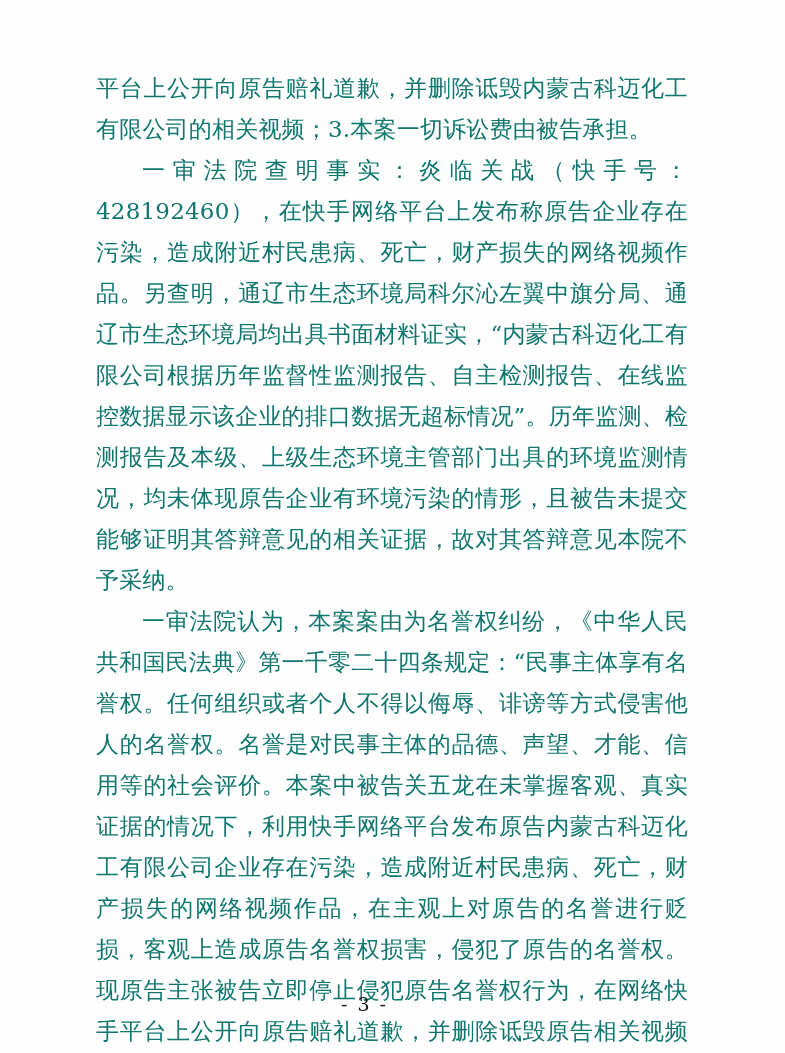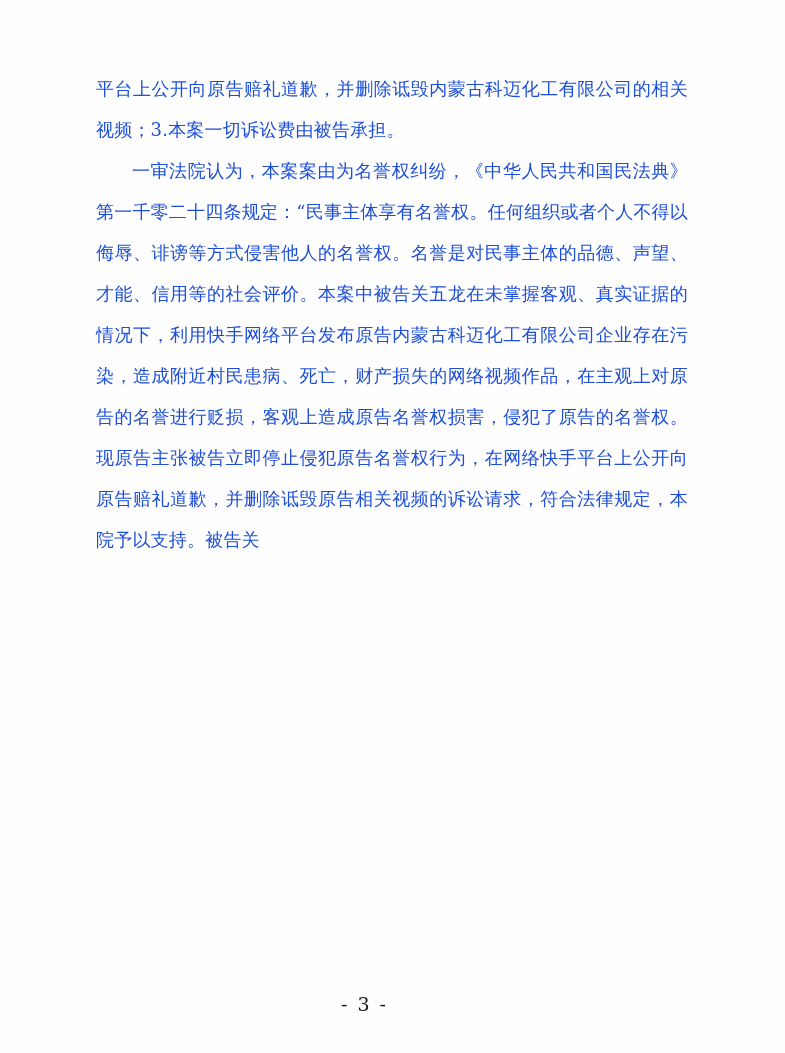--- a/index.html
+++ b/index.html
@@ -23,27 +23,27 @@
     height: 1053px;
     background: #fefefe;
   }
   .content {
     position: absolute;
     left: 96px;
     top: 68px;
     width: 600px;
   }
   .para {
-    font-size: 18px;
+    font-size: 23px;
     line-height: 41px;
     text-align: justify;
     text-justify: inter-ideograph;
     letter-spacing: 0.2px;
     margin: 0 8px 0 0;
-    color: #1d4ed8;
+    color: #0f766e;
   }
   .para.indent {
     text-indent: 2em;
   }
   .footer {
     position: absolute;
     left: 0;
     right: 0;
     bottom: 38px;
     text-align: center;
@@ -53,16 +53,17 @@
     color: #161616;
     font-family: "DejaVu Serif", "Liberation Serif", serif;
   }
 </style>
 </head>
 <body>
 
 <div class="page">
   <div class="content">
     <p class="para">平台上公开向原告赔礼道歉，并删除诋毁内蒙古科迈化工有限公司的相关视频；3.本案一切诉讼费由被告承担。</p>
+    <p class="para indent">一审法院查明事实：炎临关战（快手号：428192460），在快手网络平台上发布称原告企业存在污染，造成附近村民患病、死亡，财产损失的网络视频作品。另查明，通辽市生态环境局科尔沁左翼中旗分局、通辽市生态环境局均出具书面材料证实，“内蒙古科迈化工有限公司根据历年监督性监测报告、自主检测报告、在线监控数据显示该企业的排口数据无超标情况”。历年监测、检测报告及本级、上级生态环境主管部门出具的环境监测情况，均未体现原告企业有环境污染的情形，且被告未提交能够证明其答辩意见的相关证据，故对其答辩意见本院不予采纳。</p>
     <p class="para indent">一审法院认为，本案案由为名誉权纠纷，《中华人民共和国民法典》第一千零二十四条规定：“民事主体享有名誉权。任何组织或者个人不得以侮辱、诽谤等方式侵害他人的名誉权。名誉是对民事主体的品德、声望、才能、信用等的社会评价。本案中被告关五龙在未掌握客观、真实证据的情况下，利用快手网络平台发布原告内蒙古科迈化工有限公司企业存在污染，造成附近村民患病、死亡，财产损失的网络视频作品，在主观上对原告的名誉进行贬损，客观上造成原告名誉权损害，侵犯了原告的名誉权。现原告主张被告立即停止侵犯原告名誉权行为，在网络快手平台上公开向原告赔礼道歉，并删除诋毁原告相关视频的诉讼请求，符合法律规定，本院予以支持。被告关</p>
   </div>
   <div class="footer">- 3 -</div>
 </div>
 
 </body></html>

